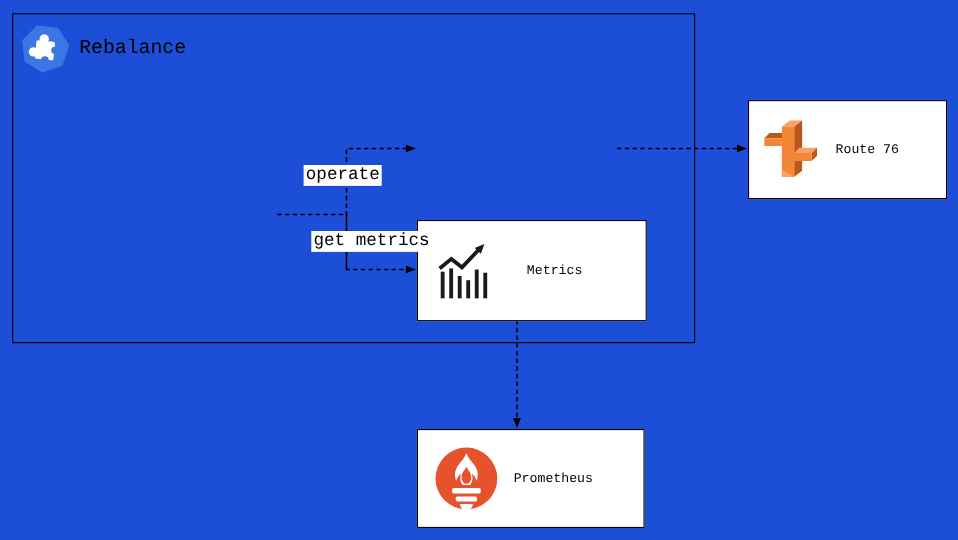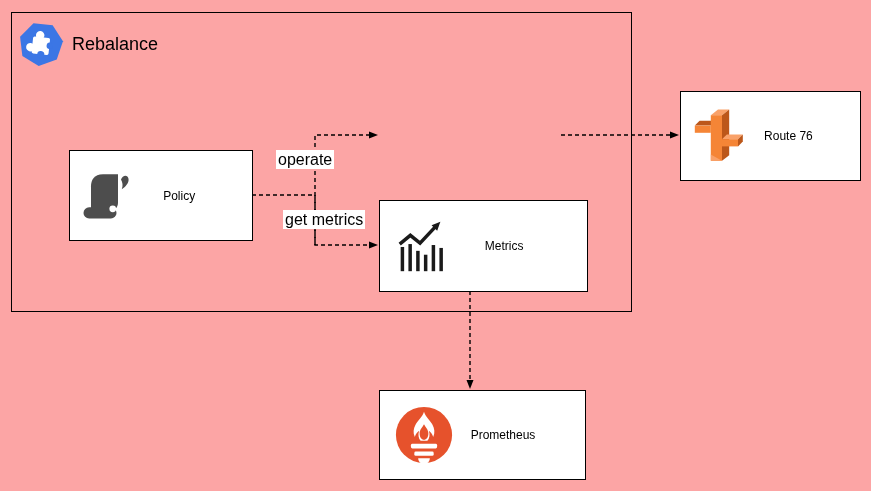--- a/index.html
+++ b/index.html
@@ -1,17 +1,17 @@
 <!DOCTYPE html>
 <html style="--kubernetes-blue: #3B76E5; --scroll-gray: #4D4D4D; --route53-orange: #F58536; --route53-orange-dark: #BC571A; --route53-orange-light: #F9A169; --prometheus-orange: #E6522C; --stroke: #000000; --node-background: #FFFFFF;"><head>
 <meta charset="utf-8">
 <style>
   html,body{margin:0;padding:0;background:#fff;}
-  .canvas{position:relative;width:871px;height:491px;background:#fca5a5;overflow:hidden;
-          font-family:Liberation Sans, sans-serif;color:#000;}
+  .canvas{position:relative;width:871px;height:491px;background:#1d4ed8;overflow:hidden;
+          font-family:Liberation Mono, monospace;color:#000;}
   
   .group{position:absolute;left:11px;top:12px;width:619px;height:298px;border:1px solid #000;background:transparent;z-index:0;}
   .group-header{position:absolute;left:6px;top:8px;display:flex;align-items:center;gap:8px;}
   .group-title{font-size:18px;line-height:46px;}
   .k8s-wrap{width:46px;height:46px;display:inline-block;line-height:0;}
   
   .node{position:absolute;border:1px solid #000;background:#fff;z-index:2;}
   .node .icon{position:absolute;top:50%;transform:translateY(-50%);line-height:0;}
   .node .label{position:absolute;left:60%;top:50%;transform:translate(-50%,-50%);
                font-size:12px;white-space:nowrap;}
@@ -80,31 +80,20 @@
             <circle class="f-white" cx="15" cy="32" r="5"></circle>
             <circle class="f-blue" cx="28" cy="39.5" r="4.2"></circle>
             <circle class="f-blue" cx="37.5" cy="28" r="3.8"></circle>
           </g>
         </svg>
       </span>
       <span class="group-title">Rebalance</span>
     </div>
   </div>
 
-  <div class="node n-policy">
-    <span class="icon i-scroll">
-      <svg width="48" height="58" viewBox="0 0 64 70">
-        <path class="f-gray" d="M28 6 C16 6 12 14 12 22 L12 55 L36 55 C45 55 48 49 48 44 L48 6 Z"></path>
-        <path class="f-gray" d="M52 13 C54 7 61 6 62 12 C63 17 58 23 53 26 C55 21 54 17 52 13 Z"></path>
-        <rect class="f-gray" x="2" y="50" width="44" height="15" rx="7.5"></rect>
-        <circle class="f-white" cx="41" cy="52" r="4.5"></circle>
-      </svg>
-    </span>
-    <span class="label">Policy</span>
-  </div>
 
 
   <div class="node n-metrics">
     <span class="icon i-chart">
       <svg width="60" height="62" viewBox="0 0 58 64">
         <polyline class="chart-line" points="7,30 18,21 28,29 44,12"></polyline>
         <polygon class="chart-bar" points="49,7 45.7,16.3 39.9,10.7"></polygon>
         <rect class="chart-bar" x="8" y="33" width="3.6" height="25"></rect>
         <rect class="chart-bar" x="16" y="30" width="3.6" height="28"></rect>
         <rect class="chart-bar" x="24" y="37" width="3.6" height="21"></rect>

